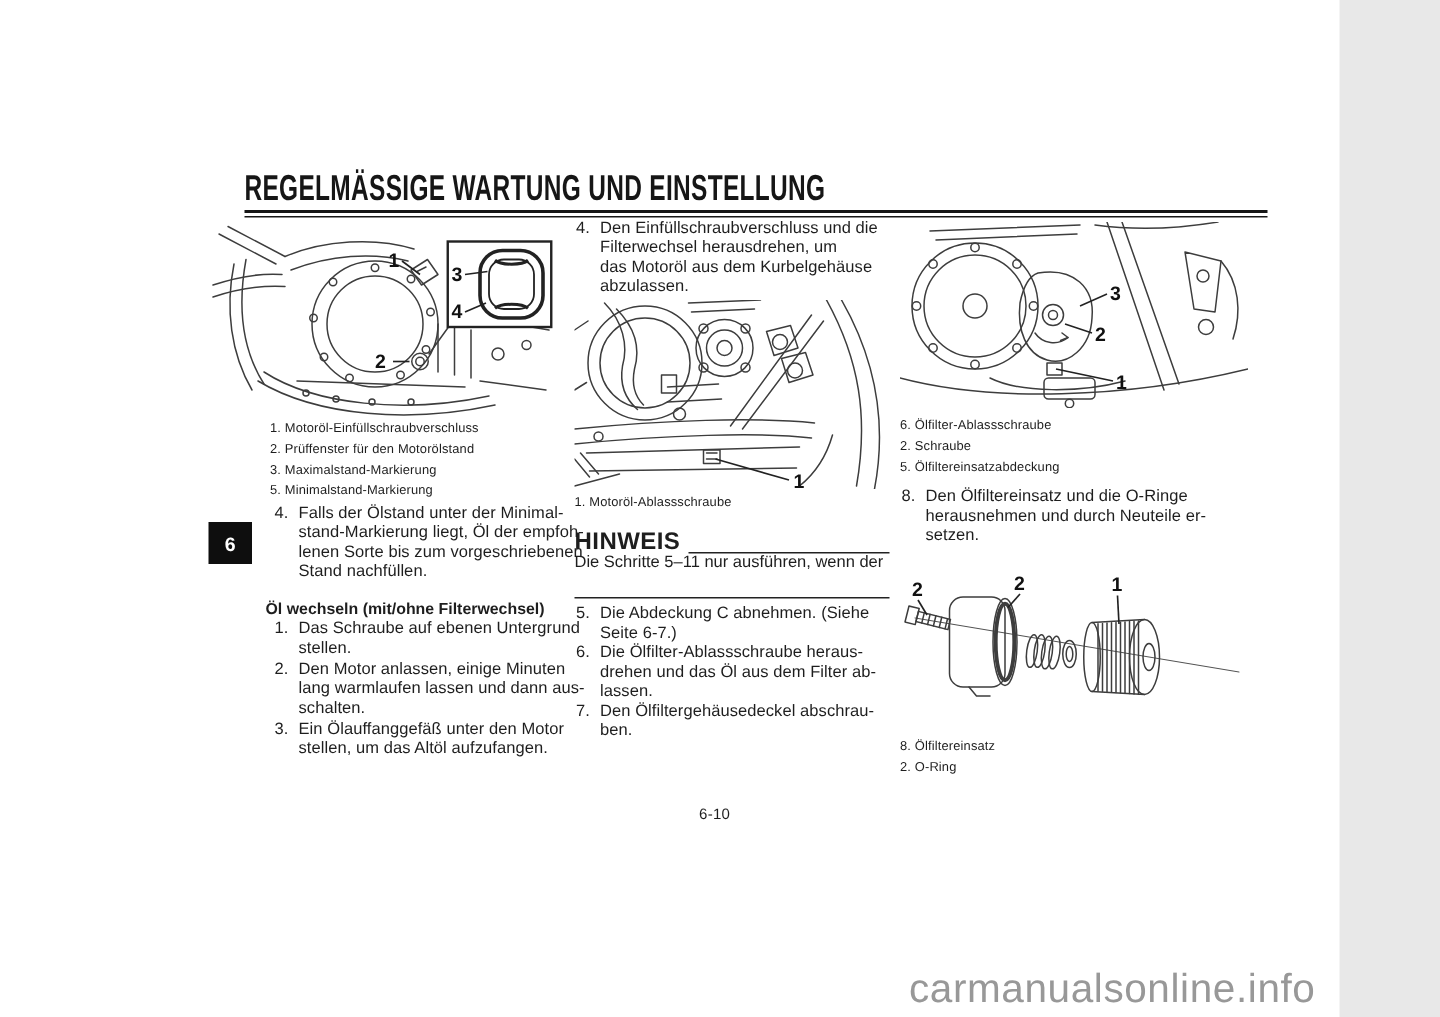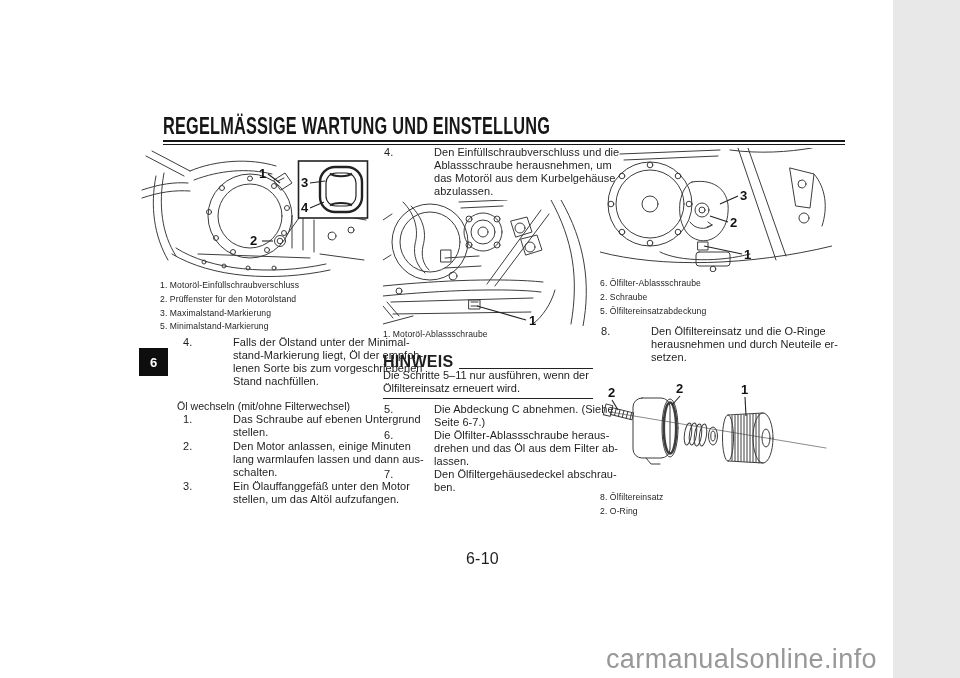--- a/index.html
+++ b/index.html
@@ -19,29 +19,29 @@
   }
   
   .chapter-tab{
     position:absolute;left:139px;top:348px;width:29px;height:28px;background:#0e0e0e;
     color:#fff;font-size:13px;font-weight:bold;display:flex;align-items:center;justify-content:center;
   }
   
   .legend{position:absolute;font-size:8.6px;line-height:13.8px;letter-spacing:.1px;white-space:nowrap;}
   .step{position:absolute;display:flex;font-size:11px;line-height:13px;letter-spacing:.05px;}
   .step .num{width:16px;flex:none;}
-  .step .lines div{white-space:nowrap;margin-left:34px;}
-  .heading{position:absolute;font-size:10.6px;font-weight:normal;white-space:nowrap;letter-spacing:0;}
+  .step .lines div{white-space:nowrap;}
+  .heading{position:absolute;font-size:10.6px;font-weight:bold;white-space:nowrap;letter-spacing:0;}
   .note-head{position:absolute;display:flex;align-items:flex-end;width:210px;}
   .note-head .label{font-size:16px;font-weight:bold;letter-spacing:.3px;}
   .note-head .fill-line{flex:1;border-bottom:1.6px solid #222;margin-left:5px;margin-bottom:2px;}
   .note-body{position:absolute;font-size:11px;line-height:13px;}
   .note-body div{white-space:nowrap;}
   .sep-line{position:absolute;border-top:1.6px solid #222;width:210px;height:0;}
-  .page-number{position:absolute;left:466px;top:550px;font-size:16px;letter-spacing:.2px;}
+  .page-number{position:absolute;left:466px;top:538px;font-size:10px;letter-spacing:.2px;}
   .watermark{
     position:absolute;right:16px;top:644px;font-size:27px;color:#989898;letter-spacing:.4px;
   }
   
   .fig{position:absolute;}
   .fig .art{stroke:#3d3d3d;fill:none;stroke-width:1;stroke-linecap:round;stroke-linejoin:round;}
   .fig .leader{stroke:#222;fill:none;stroke-width:1.1;}
   .fig .callout{font-family:"Liberation Sans",sans-serif;font-size:13px;font-weight:bold;fill:#111;}
 </style>
 </head>
@@ -100,21 +100,21 @@
       <path d="M122,91 L133,91"></path>
       <path d="M170,33 L185,31"></path>
       <path d="M170,58 L184,52"></path>
     </g>
     <text class="callout" x="119" y="28">1</text>
     <text class="callout" x="110" y="95">2</text>
     <text class="callout" x="161" y="37">3</text>
     <text class="callout" x="161" y="62">4</text>
   </svg>
 
-  <div class="legend" style="left:160px;top:279px">
+  <div class="legend" style="left:180px;top:279px">
     <div>1. Motoröl-Einfüllschraubverschluss</div>
     <div>2. Prüffenster für den Motorölstand</div>
     <div>3. Maximalstand-Markierung</div>
     <div>5. Minimalstand-Markierung</div>
   </div>
 
   <div class="step" style="left:183px;top:336px">
     <span class="num">4.</span>
     <div class="lines">
       <div>Falls der Ölstand unter der Minimal-</div>
@@ -146,21 +146,21 @@
     <div class="lines">
       <div>Ein Ölauffanggefäß unter den Motor</div>
       <div>stellen, um das Altöl aufzufangen.</div>
     </div>
   </div>
 
   <div class="step" style="left:384px;top:146px">
     <span class="num">4.</span>
     <div class="lines">
       <div>Den Einfüllschraubverschluss und die</div>
-      <div>Ablassschraube herausnehmen, um</div>
+      <div>Filterwechsel herausdrehen, um</div>
       <div>das Motoröl aus dem Kurbelgehäuse</div>
       <div>abzulassen.</div>
     </div>
   </div>
 
   <svg class="fig" style="left:383px;top:200px" width="212" height="126" viewBox="0 0 212 126">
     <g class="art">
       <circle cx="47" cy="42" r="38"></circle>
       <circle cx="47" cy="42" r="30"></circle>
       <path d="M28,6 C40,18 44,32 40,46 C38,56 40,64 46,70"></path>
@@ -200,21 +200,20 @@
   <div class="legend" style="left:383px;top:328px">
     <div>1. Motoröl-Ablassschraube</div>
   </div>
 
   <div class="note-head" style="left:383px;top:353px">
     <span class="label">HINWEIS</span>
     <span class="fill-line"></span>
   </div>
   <div class="note-body" style="left:383px;top:369px">
     <div>Die Schritte 5–11 nur ausführen, wenn der</div>
-    <div>Ölfiltereinsatz erneuert wird.</div>
   </div>
   <div class="sep-line" style="left:383px;top:398px"></div>
 
   <div class="step" style="left:384px;top:403px">
     <span class="num">5.</span>
     <div class="lines">
       <div>Die Abdeckung C abnehmen. (Siehe</div>
       <div>Seite 6-7.)</div>
     </div>
   </div>

